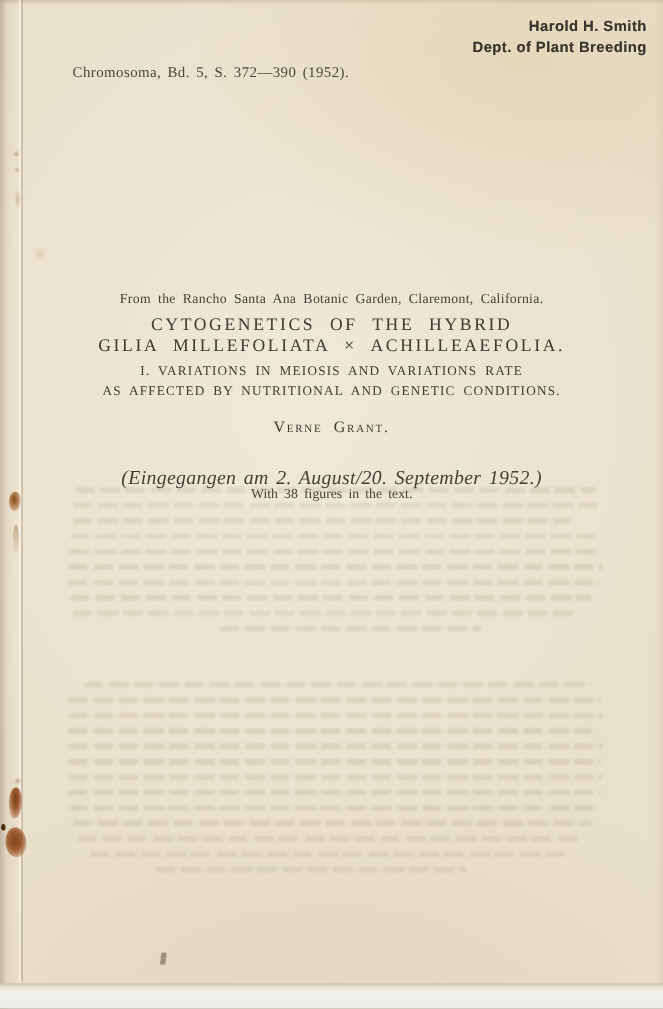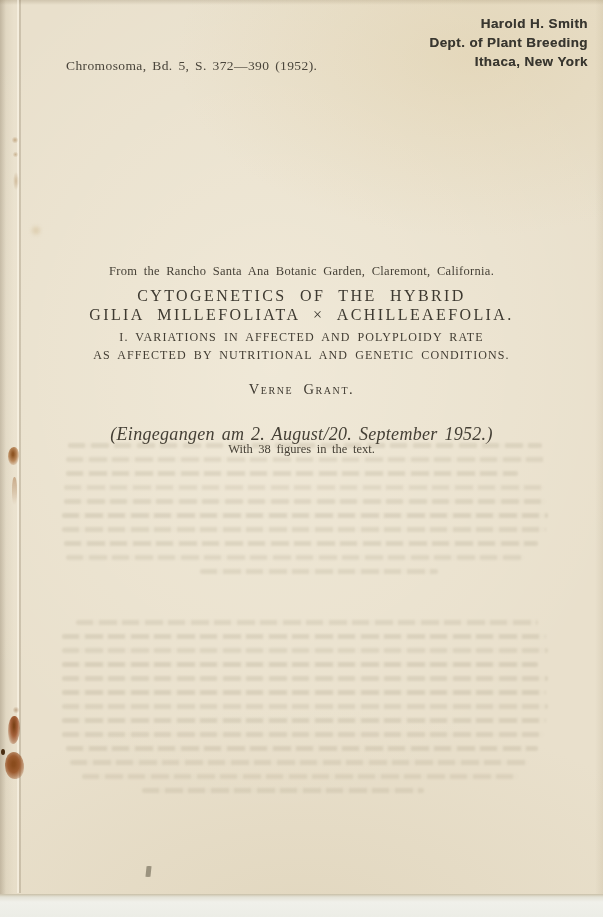--- a/index.html
+++ b/index.html
@@ -92,29 +92,28 @@
 
 <div class="scan">
 
   <div class="fold"></div>
 
   <div class="journal-line">Chromosoma, Bd. 5, S. 372—390 (1952).</div>
 
   <div class="stamp">
     <div>Harold H. Smith</div>
     <div>Dept. of Plant Breeding</div>
-    <div>Ithaca, New York</div>
   </div>
 
   <div class="centered affiliation">From the Rancho Santa Ana Botanic Garden, Claremont, California.</div>
 
   <div class="centered title-1">CYTOGENETICS OF THE HYBRID</div>
   <div class="centered title-2">GILIA MILLEFOLIATA × ACHILLEAEFOLIA.</div>
 
-  <div class="centered subtitle-1">I. VARIATIONS IN AFFECTED AND POLYPLOIDY RATE</div>
+  <div class="centered subtitle-1">I. VARIATIONS IN MEIOSIS AND VARIATIONS RATE</div>
   <div class="centered subtitle-2">AS AFFECTED BY NUTRITIONAL AND GENETIC CONDITIONS.</div>
 
   <div class="centered author">Verne Grant.</div>
   <div class="centered figures-note">With 38 figures in the text.</div>
   <div class="centered received-note">(Eingegangen am 2. August/20. September 1952.)</div>
 
   <div id="ghosts">
       <div class="ghost-line" style="top: 443px; left: 68px; width: 474px; opacity: 0.16;"></div>
       <div class="ghost-line" style="top: 457px; left: 66px; width: 478px; opacity: 0.14;"></div>
       <div class="ghost-line" style="top: 471px; left: 66px; width: 452px; opacity: 0.17;"></div>

